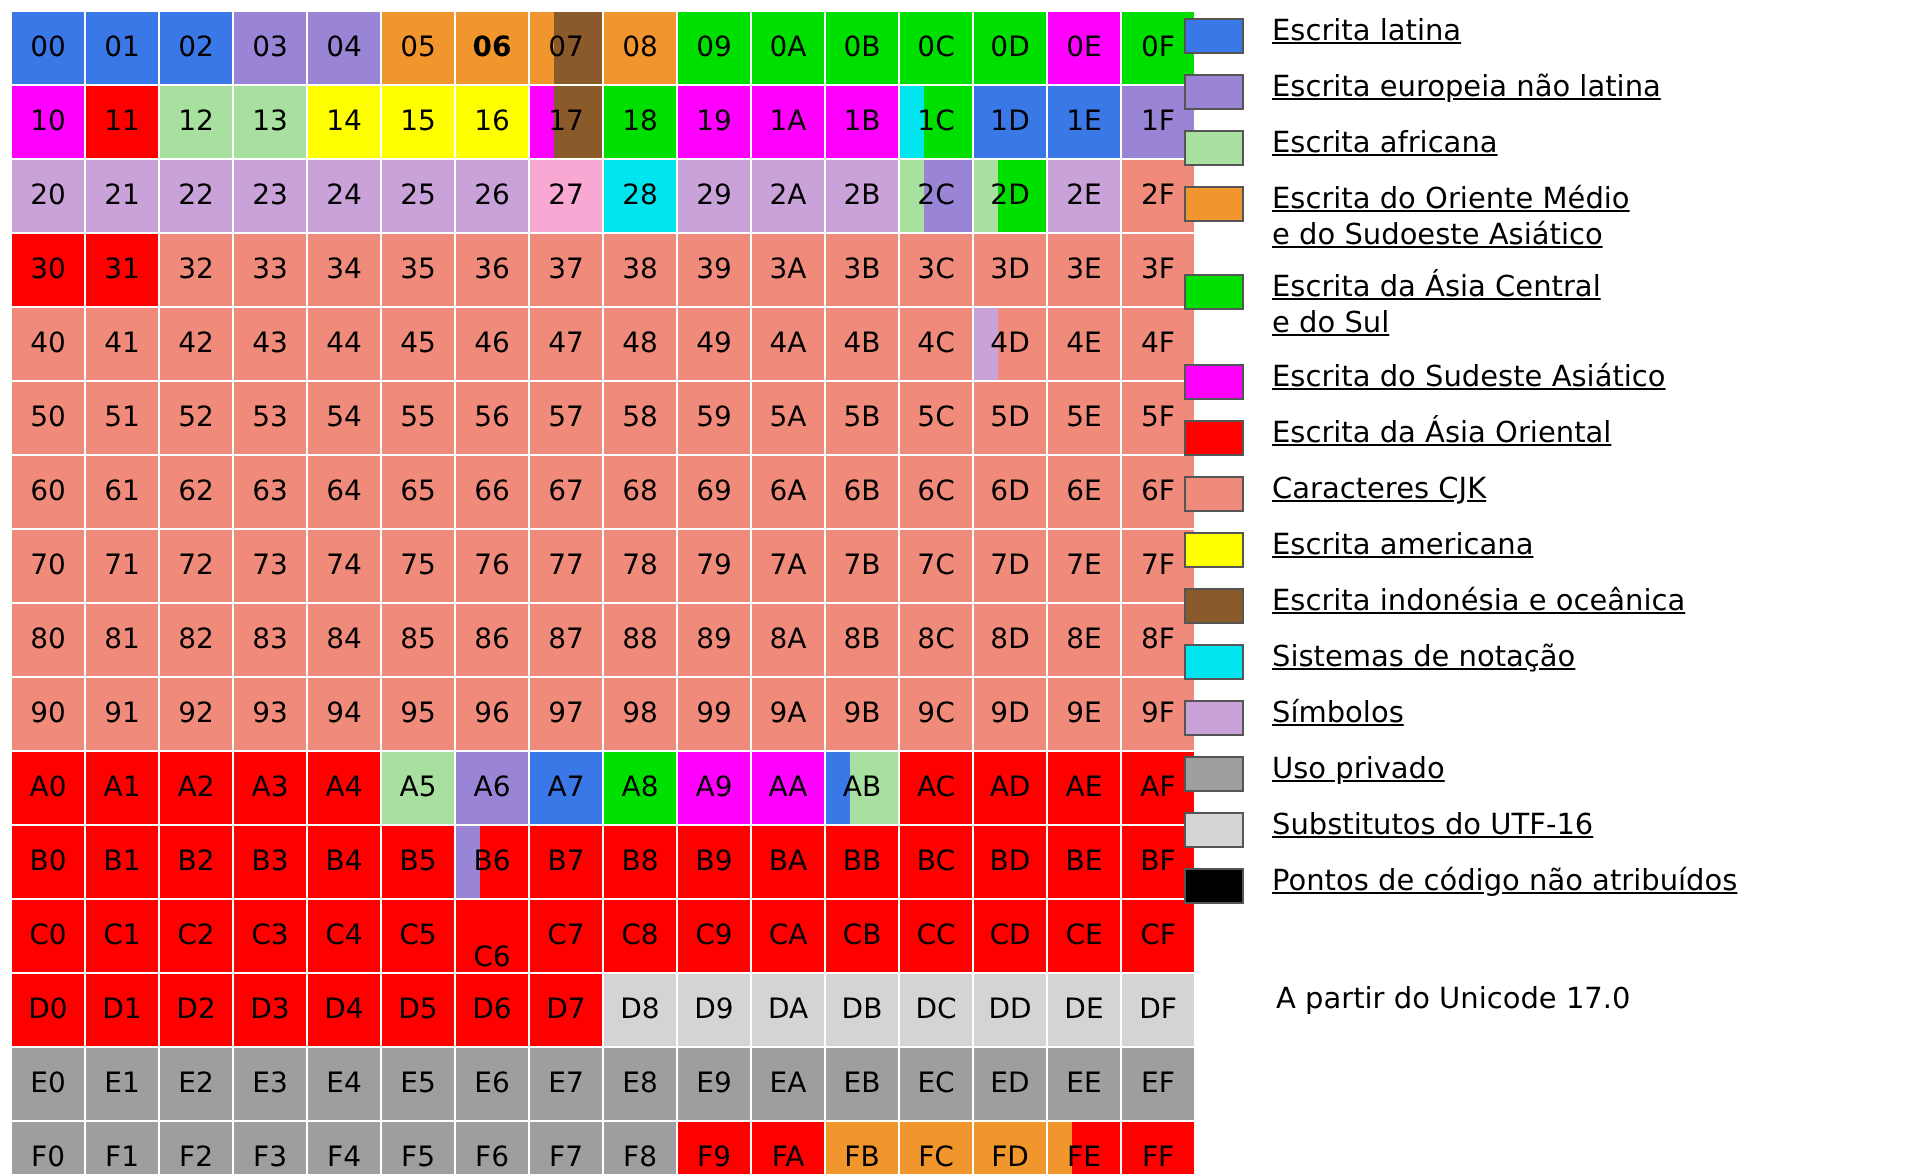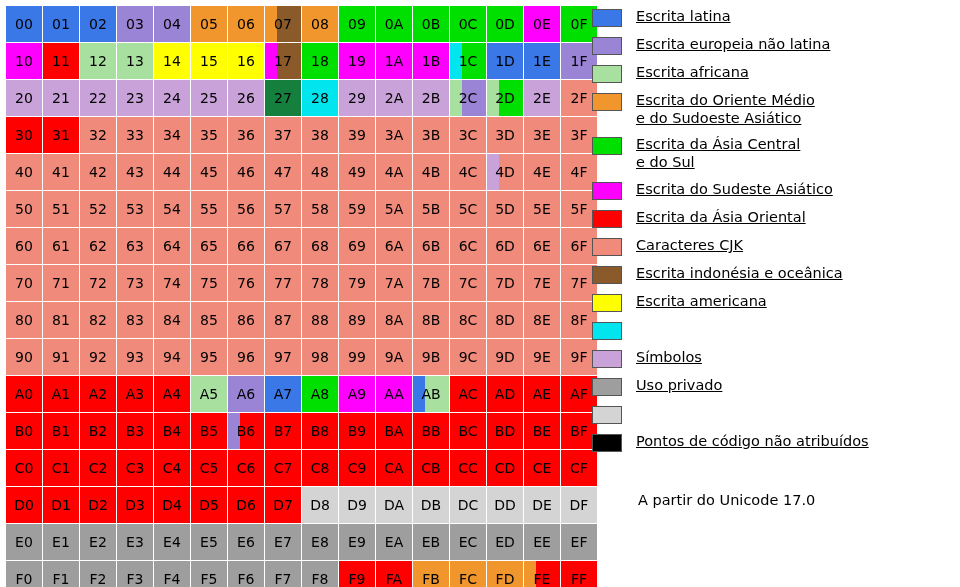--- a/index.html
+++ b/index.html
@@ -103,21 +103,21 @@
       </div>
       <div class="cell" style="background: rgb(154, 132, 214);">
         <span class="lbl">03</span>
       </div>
       <div class="cell" style="background: rgb(154, 132, 214);">
         <span class="lbl">04</span>
       </div>
       <div class="cell" style="background: rgb(240, 150, 45);">
         <span class="lbl">05</span>
       </div>
-      <div class="cell" style="background: rgb(240, 150, 45);">
+      <div class="cell" style="background: rgb(240, 150, 45); font-weight: bold;">
         <span class="lbl">06</span>
       </div>
       <div class="cell" style="background: rgb(139, 90, 43);">
         <div class="split" style="background: rgb(240, 150, 45); left: 0px; width: 12px;"></div>
         <span class="lbl">07</span>
       </div>
       <div class="cell" style="background: rgb(240, 150, 45);">
         <span class="lbl">08</span>
       </div>
       <div class="cell" style="background: rgb(0, 224, 0);">
@@ -205,21 +205,21 @@
       </div>
       <div class="cell" style="background: rgb(200, 162, 216);">
         <span class="lbl">24</span>
       </div>
       <div class="cell" style="background: rgb(200, 162, 216);">
         <span class="lbl">25</span>
       </div>
       <div class="cell" style="background: rgb(200, 162, 216);">
         <span class="lbl">26</span>
       </div>
-      <div class="cell" style="background: #15803d;">
+      <div class="cell" style="background: #f9a8d4;">
         <span class="lbl">27</span>
       </div>
       <div class="cell" style="background: rgb(0, 229, 238);">
         <span class="lbl">28</span>
       </div>
       <div class="cell" style="background: rgb(200, 162, 216);">
         <span class="lbl">29</span>
       </div>
       <div class="cell" style="background: rgb(200, 162, 216);">
         <span class="lbl">2A</span>
@@ -687,21 +687,21 @@
       </div>
       <div class="cell" style="background: rgb(255, 0, 0);">
         <span class="lbl">C3</span>
       </div>
       <div class="cell" style="background: rgb(255, 0, 0);">
         <span class="lbl">C4</span>
       </div>
       <div class="cell" style="background: rgb(255, 0, 0);">
         <span class="lbl">C5</span>
       </div>
-      <div class="cell" style="background: rgb(255, 0, 0);">
+      <div class="cell" style="background: rgb(255, 0, 0); align-items: flex-end;">
         <span class="lbl">C6</span>
       </div>
       <div class="cell" style="background: rgb(255, 0, 0);">
         <span class="lbl">C7</span>
       </div>
       <div class="cell" style="background: rgb(255, 0, 0);">
         <span class="lbl">C8</span>
       </div>
       <div class="cell" style="background: rgb(255, 0, 0);">
         <span class="lbl">C9</span>
@@ -900,40 +900,42 @@
       </div>
       <div class="legend-row">
         <div class="swatch" style="background: rgb(255, 0, 0);"></div>
         <div class="legend-label">Escrita da Ásia Oriental</div>
       </div>
       <div class="legend-row">
         <div class="swatch" style="background: rgb(240, 138, 122);"></div>
         <div class="legend-label">Caracteres CJK</div>
       </div>
       <div class="legend-row">
+        <div class="swatch" style="background: rgb(255, 255, 0);"></div>
+        <div class="legend-label">Escrita americana</div>
+      </div>
+      <div class="legend-row">
         <div class="swatch" style="background: rgb(139, 90, 43);"></div>
         <div class="legend-label">Escrita indonésia e oceânica</div>
       </div>
       <div class="legend-row">
-        <div class="swatch" style="background: rgb(255, 255, 0);"></div>
-        <div class="legend-label">Escrita americana</div>
-      </div>
-      <div class="legend-row">
         <div class="swatch" style="background: rgb(0, 229, 238);"></div>
+        <div class="legend-label">Sistemas de notação</div>
       </div>
       <div class="legend-row">
         <div class="swatch" style="background: rgb(200, 162, 216);"></div>
         <div class="legend-label">Símbolos</div>
       </div>
       <div class="legend-row">
         <div class="swatch" style="background: rgb(158, 158, 158);"></div>
         <div class="legend-label">Uso privado</div>
       </div>
       <div class="legend-row">
         <div class="swatch" style="background: rgb(212, 212, 212);"></div>
+        <div class="legend-label">Substitutos do UTF-16</div>
       </div>
       <div class="legend-row">
         <div class="swatch" style="background: rgb(0, 0, 0);"></div>
         <div class="legend-label">Pontos de código não atribuídos</div>
       </div>
     </div>
 
   <div id="footnote">A partir do Unicode 17.0</div>
 
 </div>

